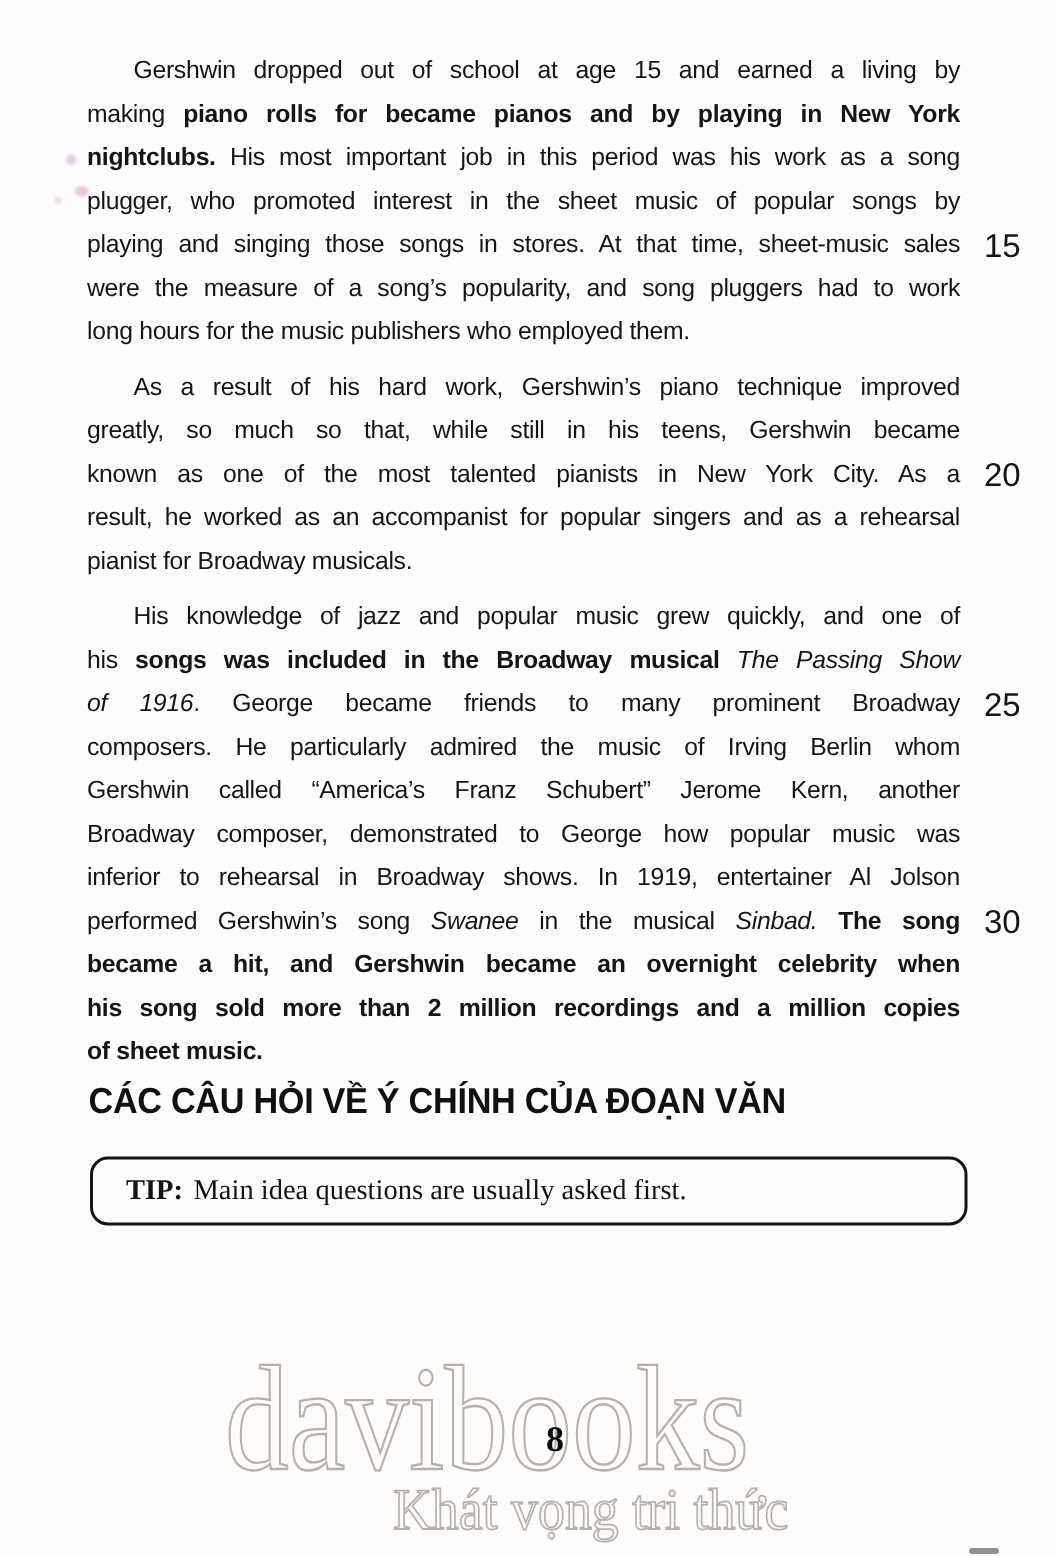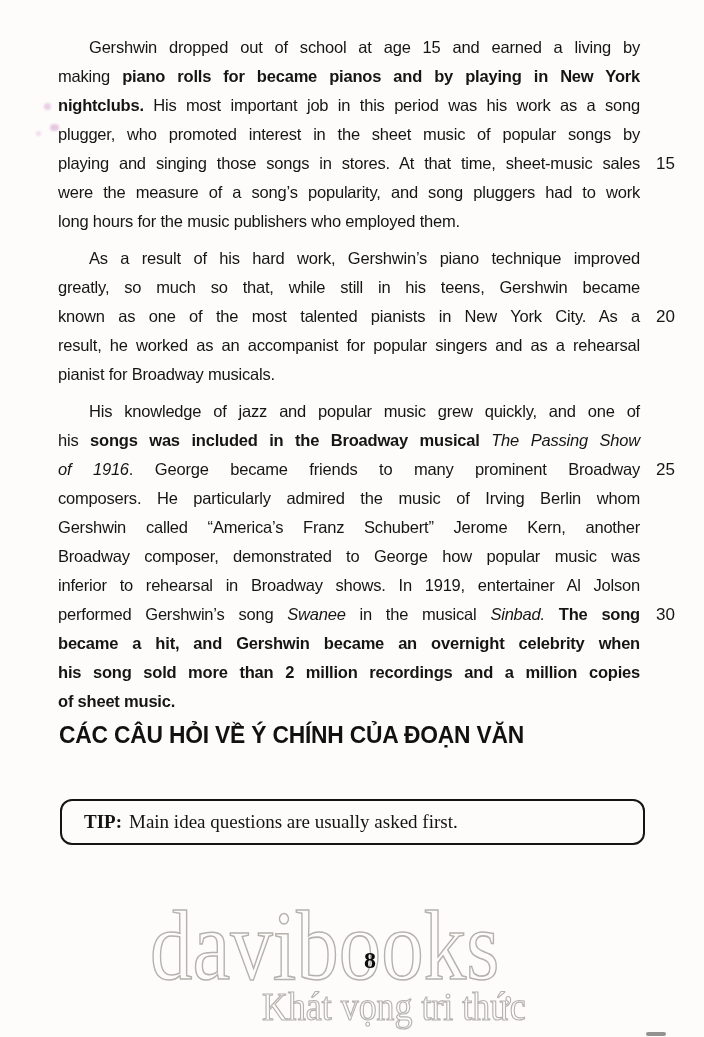--- a/index.html
+++ b/index.html
@@ -19,39 +19,39 @@
     position:relative; height:29px;
     text-align:justify; text-align-last:justify;
   }
   .pline.last { text-align-last:left; }
   .pline.indent { text-indent:31px; }
   .b { font-weight:bold; }
   .i { font-style:italic; }
   .linenum {
     position:absolute; left:598px; top:0; width:44px;
     text-indent:0; text-align:left;
-    font-size:17px; letter-spacing:0; font-weight:normal; font-style:normal;
+    font-size:22px; letter-spacing:0; font-weight:normal; font-style:normal;
   }
 
   
   .heading {
     position:absolute; left:59px; top:721px; margin:0;
     font-size:24px; font-weight:bold; letter-spacing:-0.2px;
     transform:scaleX(0.95); transform-origin:left top;
     white-space:nowrap; color:#111;
   }
   .instruction {
     position:absolute; left:57px; top:756px; margin:0;
     font-family:"Liberation Serif", serif; font-size:21px;
     white-space:nowrap; color:#151515;
   }
 
   
   .tipbox {
-    position:absolute; left:60px; top:799px; width:585px; height:46px;
+    position:absolute; left:60px; top:771px; width:585px; height:46px;
     box-sizing:border-box; border:2.5px solid #141414; border-radius:12px;
     display:flex; align-items:center; padding-left:22px;
     font-family:"Liberation Serif", serif; font-size:19px; color:#141414;
   }
   .tiplabel { font-weight:bold; margin-right:7px; }
 
   
   .wm-word {
     position:absolute; left:150px; top:896px;
     font-family:"Liberation Serif", serif; font-size:100px; line-height:1;

